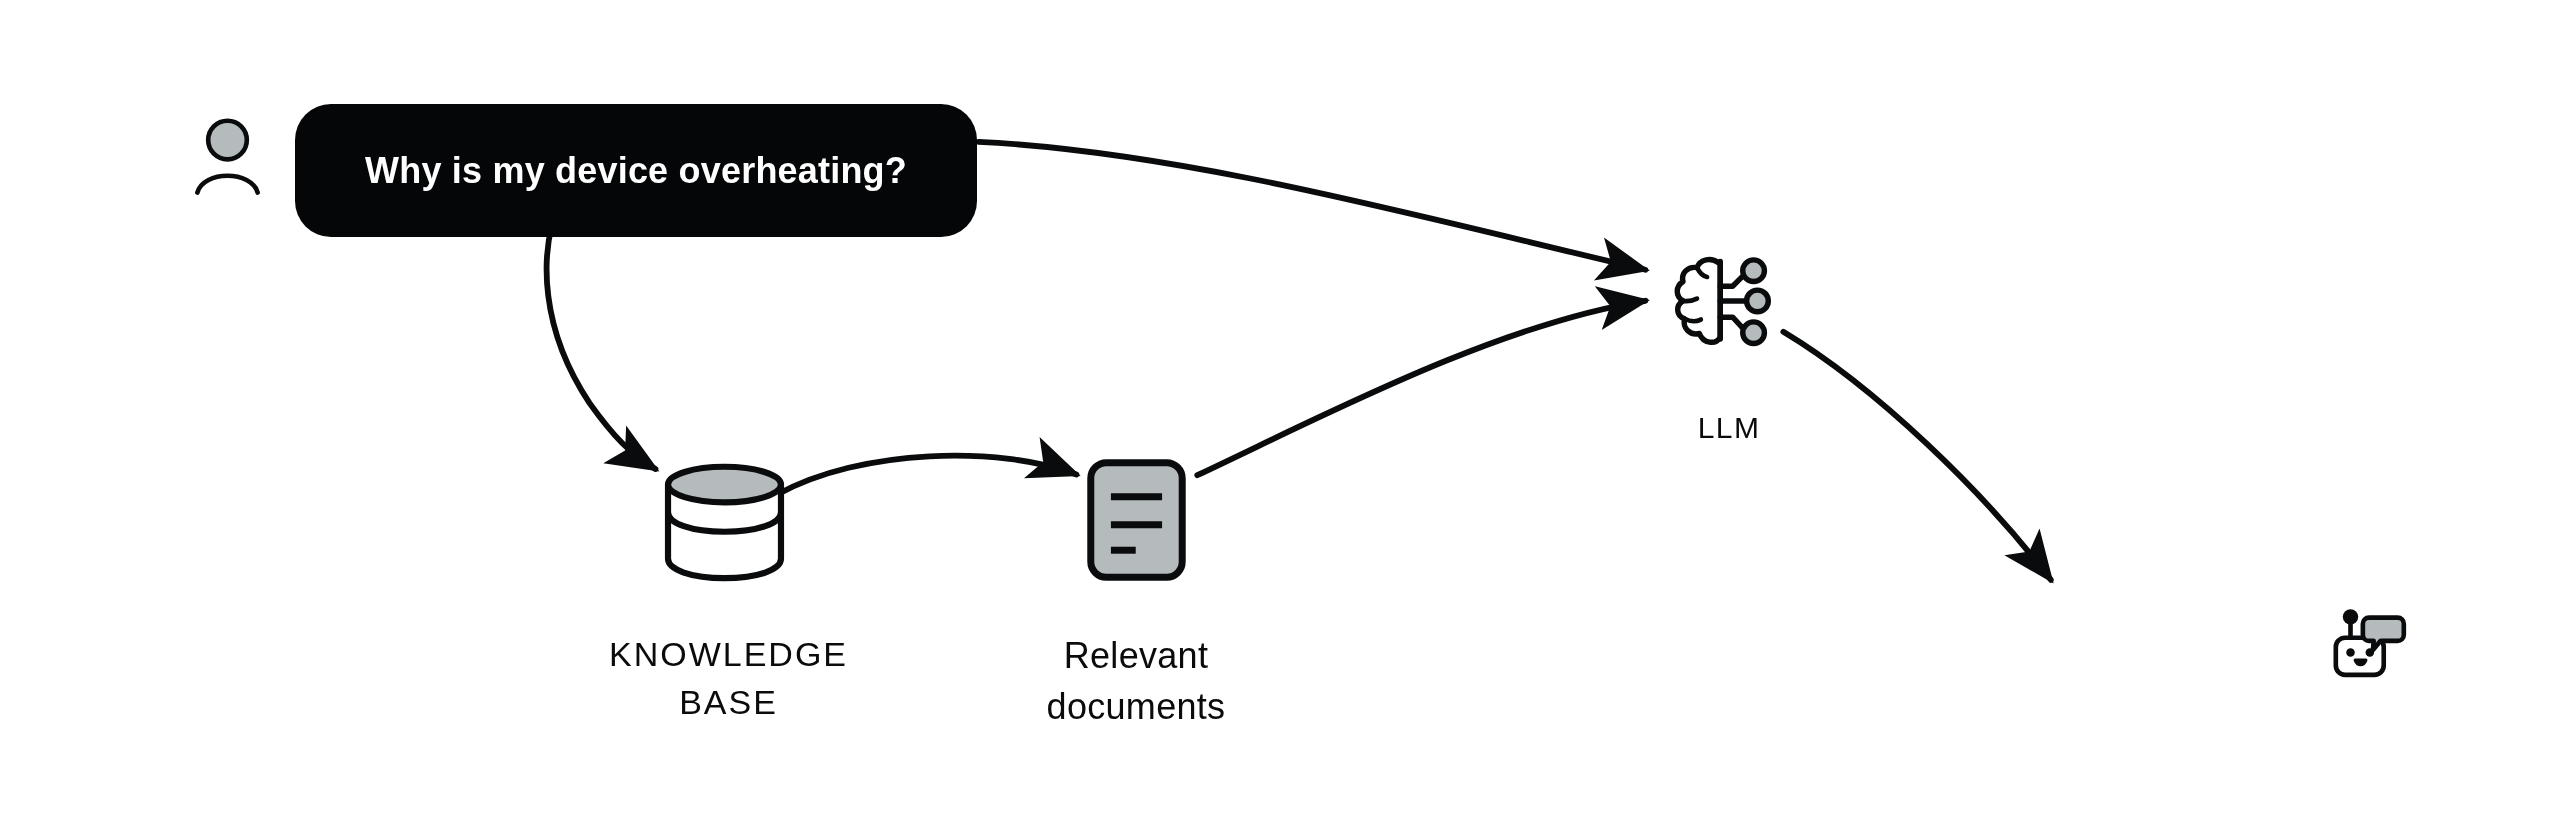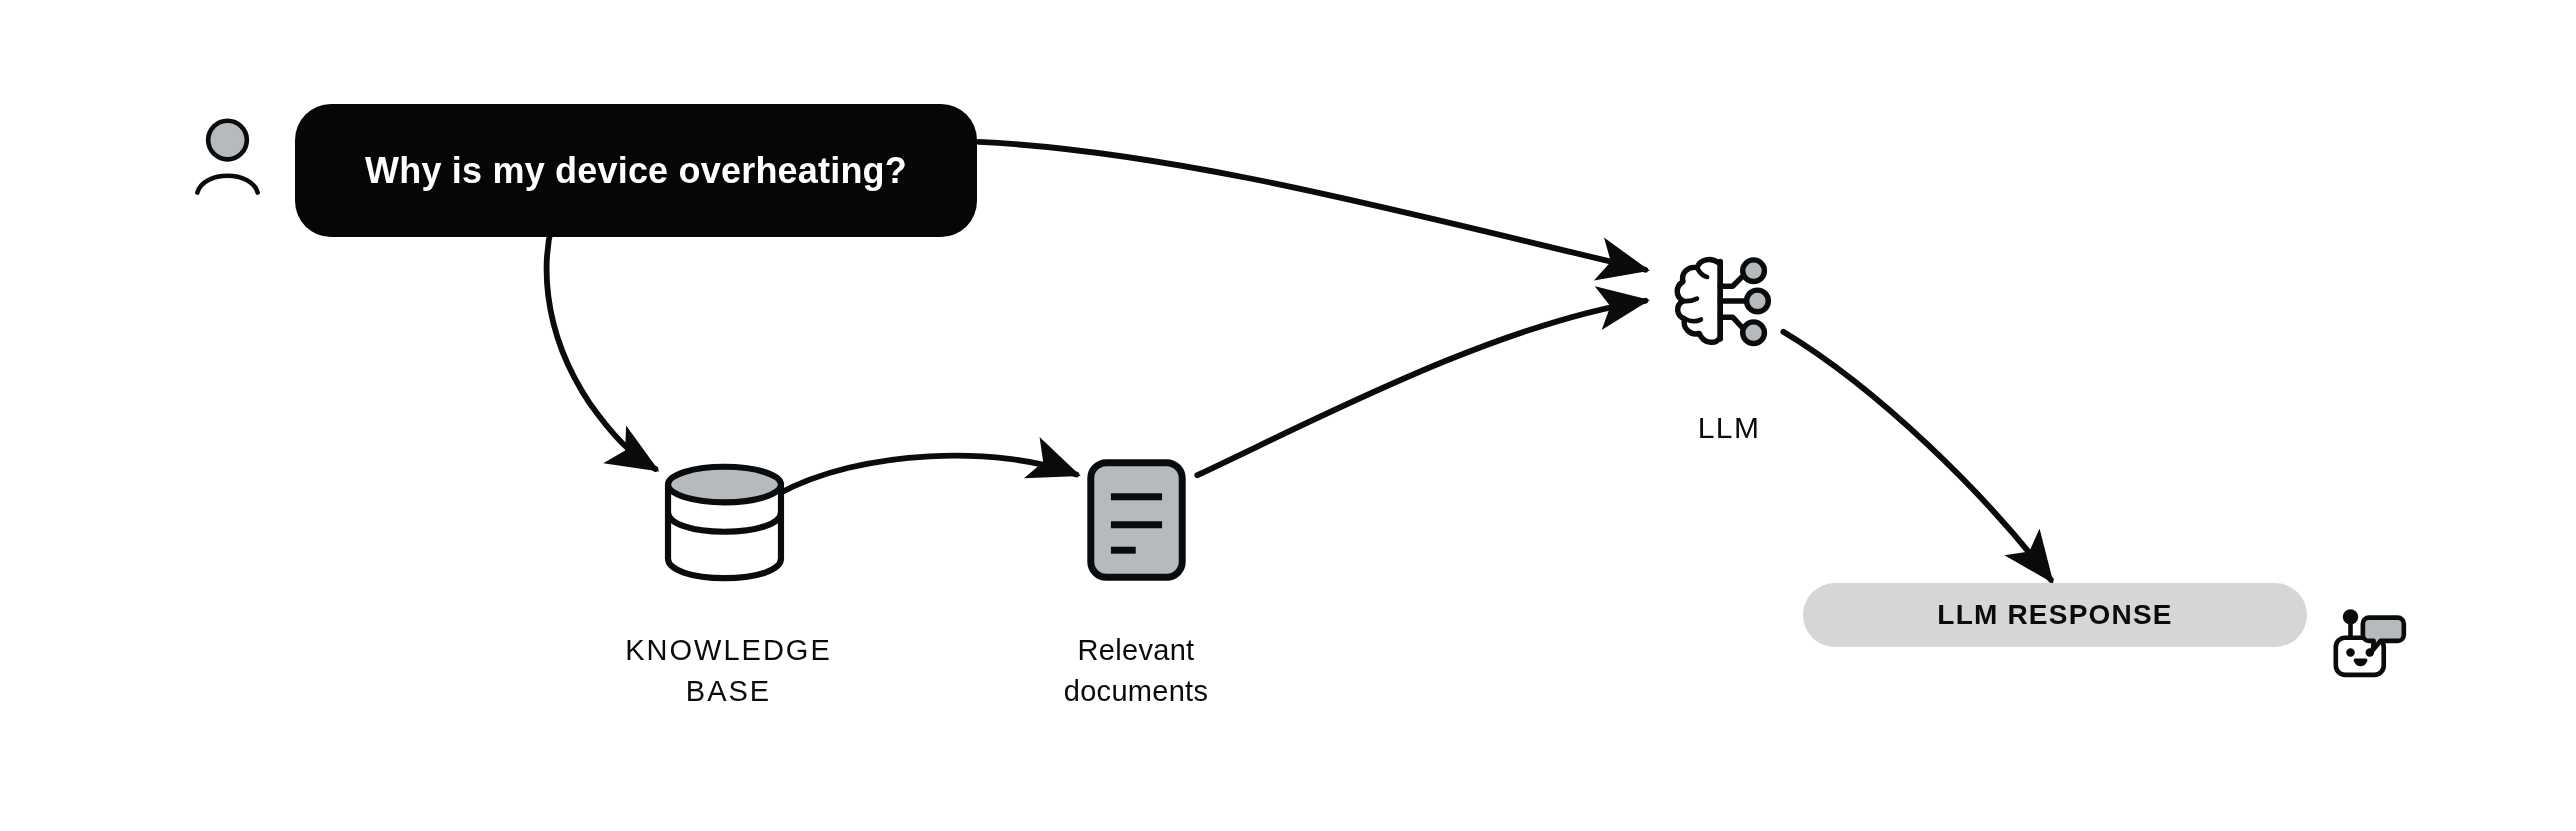--- a/index.html
+++ b/index.html
@@ -69,42 +69,42 @@
     top: 458px;
     width: 147px;
     height: 132px;
   }
   .kb-label {
     position: absolute;
     left: 527px;
     top: 630px;
     width: 403px;
     text-align: center;
-    font-size: 29px;
+    font-size: 34px;
     letter-spacing: 2px;
     color: #0a0b0c;
     line-height: 1.42;
     font-weight: 400;
   }
 
   
   .doc-node {
     position: absolute;
     left: 1086px;
     top: 458px;
     width: 101px;
     height: 124px;
   }
   .doc-label {
     position: absolute;
     left: 1004px;
     top: 630px;
     width: 264px;
     text-align: center;
-    font-size: 29px;
+    font-size: 36px;
     letter-spacing: 0.3px;
     color: #0a0b0c;
     line-height: 1.42;
     font-weight: 400;
   }
 
   
   .llm-node {
     position: absolute;
     left: 1666px;
@@ -255,23 +255,20 @@
       <path d="M70,63 L104,63" fill="none" stroke="#0a0b0c" stroke-width="7" stroke-linecap="round"></path>
       <path d="M70,84 L86,84 L100,99" fill="none" stroke="#0a0b0c" stroke-width="7" stroke-linecap="round" stroke-linejoin="round"></path>
 
       <circle cx="113" cy="24" r="14" fill="#b5babc" stroke="#0a0b0c" stroke-width="7"></circle>
       <circle cx="118" cy="63" r="14" fill="#b5babc" stroke="#0a0b0c" stroke-width="7"></circle>
       <circle cx="113" cy="104" r="14" fill="#b5babc" stroke="#0a0b0c" stroke-width="7"></circle>
     </svg>
   </div>
   <div class="llm-label">LLM</div>
 
-  <div class="response-pill">
-    <span class="response-text">LLM RESPONSE</span>
-  </div>
 
   <div class="bot-icon-wrap">
     <svg viewBox="0 0 110 110" width="85" height="85">
 
       <line x1="33" y1="33" x2="33" y2="56" stroke="#0a0b0c" stroke-width="6" stroke-linecap="round"></line>
       <circle cx="33" cy="27" r="10" fill="#0a0b0c"></circle>
 
       <rect x="14" y="54" width="62" height="48" rx="12" ry="12" fill="#ffffff" stroke="#0a0b0c" stroke-width="6"></rect>
       <circle cx="33" cy="73" r="5.5" fill="#0a0b0c"></circle>
       <circle cx="58" cy="73" r="5.5" fill="#0a0b0c"></circle>

